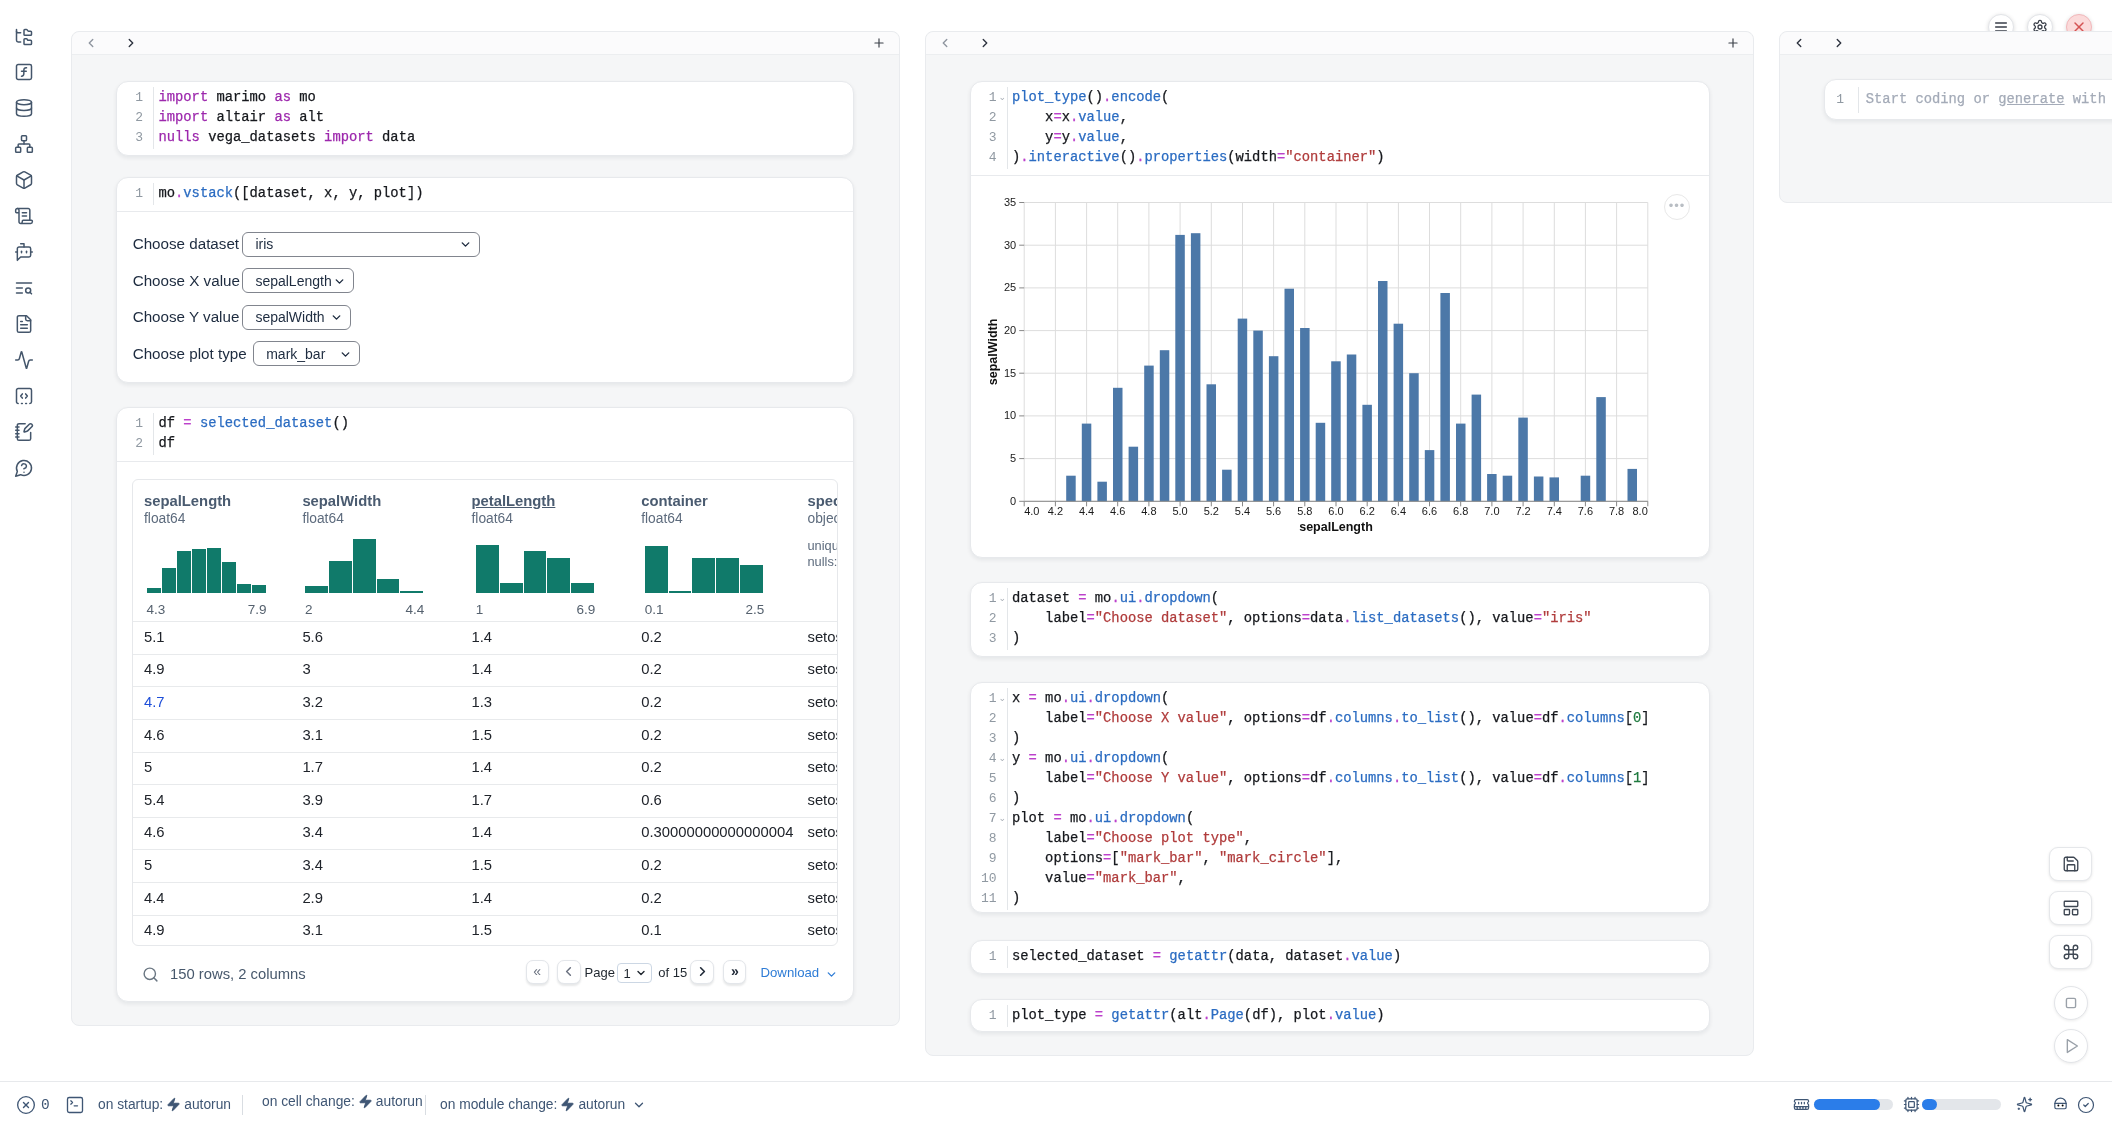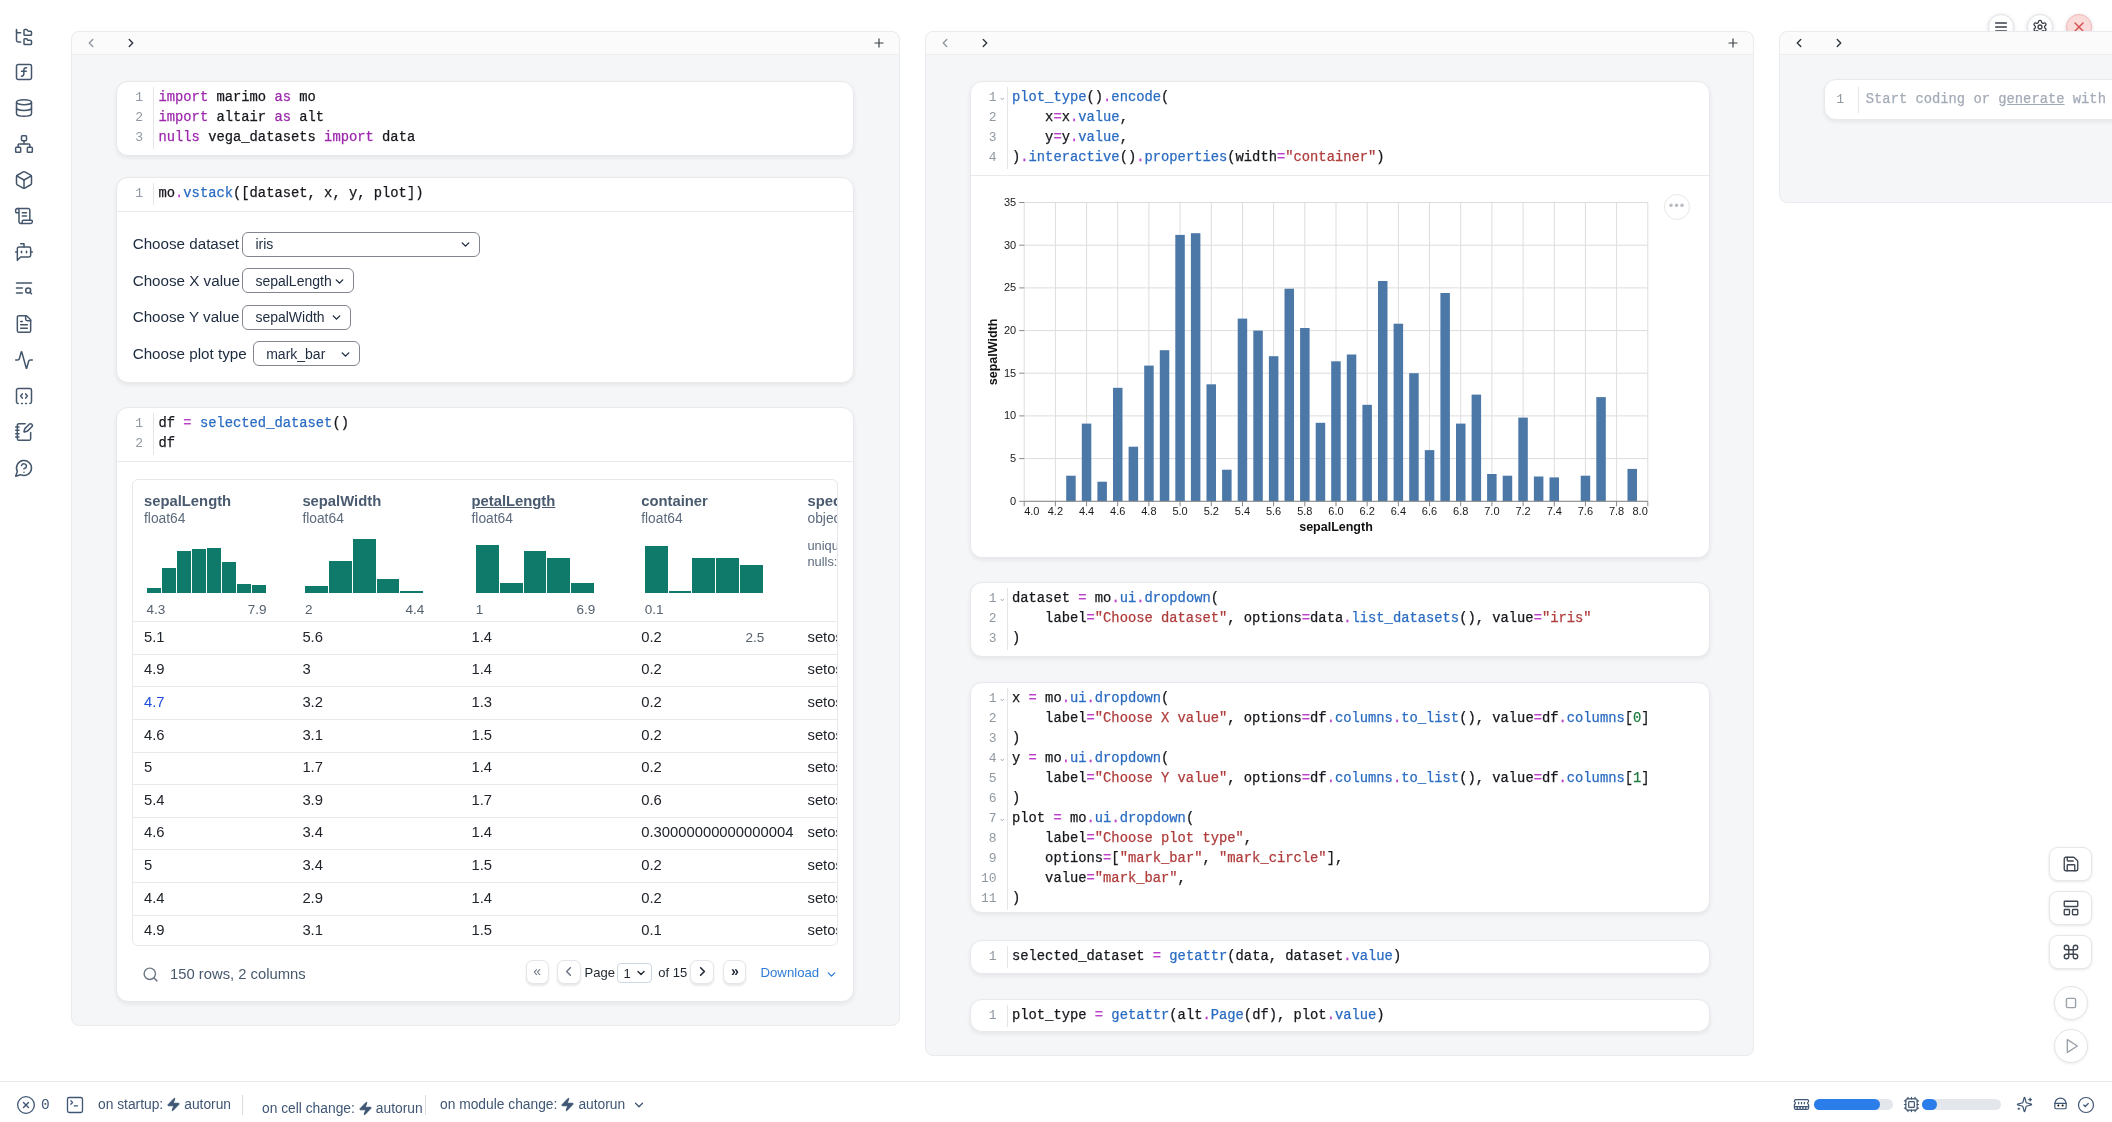--- a/index.html
+++ b/index.html
@@ -245,21 +245,21 @@
 <div class="abs" style="left:559.8px;top:78.2px;width:22.9px;height:35.5px;background:#107a6a;"></div>
 <div class="abs" style="left:583.7px;top:78.2px;width:22.9px;height:35.5px;background:#107a6a;"></div>
 <div class="abs" style="left:607.6px;top:85.1px;width:22.9px;height:28.6px;background:#107a6a;"></div>
 <div class="abs" style="left:13.9px;top:122.7px;font-size:13.5px;color:#55616e;">4.3</div>
 <div class="abs" style="left:93.9px;top:122.7px;width:40px;text-align:right;font-size:13.5px;color:#55616e;">7.9</div>
 <div class="abs" style="left:172.2px;top:122.7px;font-size:13.5px;color:#55616e;">2</div>
 <div class="abs" style="left:251.7px;top:122.7px;width:40px;text-align:right;font-size:13.5px;color:#55616e;">4.4</div>
 <div class="abs" style="left:343.1px;top:122.7px;font-size:13.5px;color:#55616e;">1</div>
 <div class="abs" style="left:422.6px;top:122.7px;width:40px;text-align:right;font-size:13.5px;color:#55616e;">6.9</div>
 <div class="abs" style="left:512.0px;top:122.7px;font-size:13.5px;color:#55616e;">0.1</div>
-<div class="abs" style="left:591.5px;top:122.7px;width:40px;text-align:right;font-size:13.5px;color:#55616e;margin-top:28px;">2.5</div>
+<div class="abs" style="left:591.5px;top:122.7px;width:40px;text-align:right;font-size:13.5px;color:#55616e;">2.5</div>
 <div class="abs" style="left:0;top:141.5px;width:706.3px;height:1px;background:#e8eaec;"></div>
 <div class="abs" style="left:11.3px;top:149.0px;font-size:14.8px;color:#20242b;">5.1</div>
 <div class="abs" style="left:169.7px;top:149.0px;font-size:14.8px;color:#20242b;">5.6</div>
 <div class="abs" style="left:338.8px;top:149.0px;font-size:14.8px;color:#20242b;">1.4</div>
 <div class="abs" style="left:508.5px;top:149.0px;font-size:14.8px;color:#20242b;">0.2</div>
 <div class="abs" style="left:674.8px;top:149.0px;font-size:14.8px;color:#20242b;">setosa</div>
 <div class="abs" style="left:0;top:174.1px;width:706.3px;height:1px;background:#e8eaec;"></div>
 <div class="abs" style="left:11.3px;top:181.6px;font-size:14.8px;color:#20242b;">4.9</div>
 <div class="abs" style="left:169.7px;top:181.6px;font-size:14.8px;color:#20242b;">3</div>
 <div class="abs" style="left:338.8px;top:181.6px;font-size:14.8px;color:#20242b;">1.4</div>
@@ -537,21 +537,21 @@
 <div class="abs" style="left:41px;top:1096.5px;font-size:14.5px;font-family:'Liberation Mono',monospace;color:#3f5674;">0</div>
 <svg style="position:absolute;left:65px;top:1094.5px" width="20" height="20" viewBox="0 0 24 24" fill="none" stroke="#3f5674" stroke-width="1.6" stroke-linecap="round" stroke-linejoin="round">
     <path d="m7 11 2-2-2-2"></path>
     <path d="M11 13h4"></path>
     <rect x="3" y="3" width="18" height="18" rx="2"></rect>
   </svg>
 <div class="abs" style="left:98px;top:1093.5px;height:22px;display:flex;align-items:center;font-size:13.8px;color:#3f5674;white-space:pre;">on startup:<svg width="15" height="15" viewBox="0 0 24 24" fill="#3f5674" stroke="#3f5674" stroke-width="1.6" stroke-linecap="round" stroke-linejoin="round" style="margin:0 3px;">
       <path d="M4 14a1 1 0 0 1-.78-1.63l9.9-10.2a.5.5 0 0 1 .86.46l-1.92 6.02A1 1 0 0 0 13 10h7a1 1 0 0 1 .78 1.63l-9.9 10.2a.5.5 0 0 1-.86-.46l1.92-6.02A1 1 0 0 0 11 14z"></path>
     </svg>autorun</div>
 <div class="sep" style="left:242px;top:1094.5px;"></div>
-<div class="abs" style="left:262px;top:1093.5px;height:22px;display:flex;align-items:flex-end;font-size:13.8px;color:#3f5674;white-space:pre;">on cell change:<svg width="15" height="15" viewBox="0 0 24 24" fill="#3f5674" stroke="#3f5674" stroke-width="1.6" stroke-linecap="round" stroke-linejoin="round" style="margin:0 3px;">
+<div class="abs" style="left:262px;top:1093.5px;height:22px;display:flex;align-items:flex-start;font-size:13.8px;color:#3f5674;white-space:pre;">on cell change:<svg width="15" height="15" viewBox="0 0 24 24" fill="#3f5674" stroke="#3f5674" stroke-width="1.6" stroke-linecap="round" stroke-linejoin="round" style="margin:0 3px;">
       <path d="M4 14a1 1 0 0 1-.78-1.63l9.9-10.2a.5.5 0 0 1 .86.46l-1.92 6.02A1 1 0 0 0 13 10h7a1 1 0 0 1 .78 1.63l-9.9 10.2a.5.5 0 0 1-.86-.46l1.92-6.02A1 1 0 0 0 11 14z"></path>
     </svg>autorun</div>
 <div class="sep" style="left:424.7px;top:1094.5px;"></div>
 <div class="abs" style="left:440px;top:1093.5px;height:22px;display:flex;align-items:center;font-size:13.8px;color:#3f5674;white-space:pre;">on module change:<svg width="15" height="15" viewBox="0 0 24 24" fill="#3f5674" stroke="#3f5674" stroke-width="1.6" stroke-linecap="round" stroke-linejoin="round" style="margin:0 3px;">
       <path d="M4 14a1 1 0 0 1-.78-1.63l9.9-10.2a.5.5 0 0 1 .86.46l-1.92 6.02A1 1 0 0 0 13 10h7a1 1 0 0 1 .78 1.63l-9.9 10.2a.5.5 0 0 1-.86-.46l1.92-6.02A1 1 0 0 0 11 14z"></path>
     </svg>autorun<svg width="14" height="14" viewBox="0 0 24 24" fill="none" stroke="#3f5674" stroke-width="2.2" stroke-linecap="round" stroke-linejoin="round" style="margin-left:7px;">
       <path d="m6 9 6 6 6-6"></path>
     </svg></div>
 <svg style="position:absolute;left:1792.5px;top:1095.5px" width="17" height="17" viewBox="0 0 24 24" fill="none" stroke="#3f5674" stroke-width="1.7" stroke-linecap="round" stroke-linejoin="round">
     <path d="M6 19v-3"></path>

